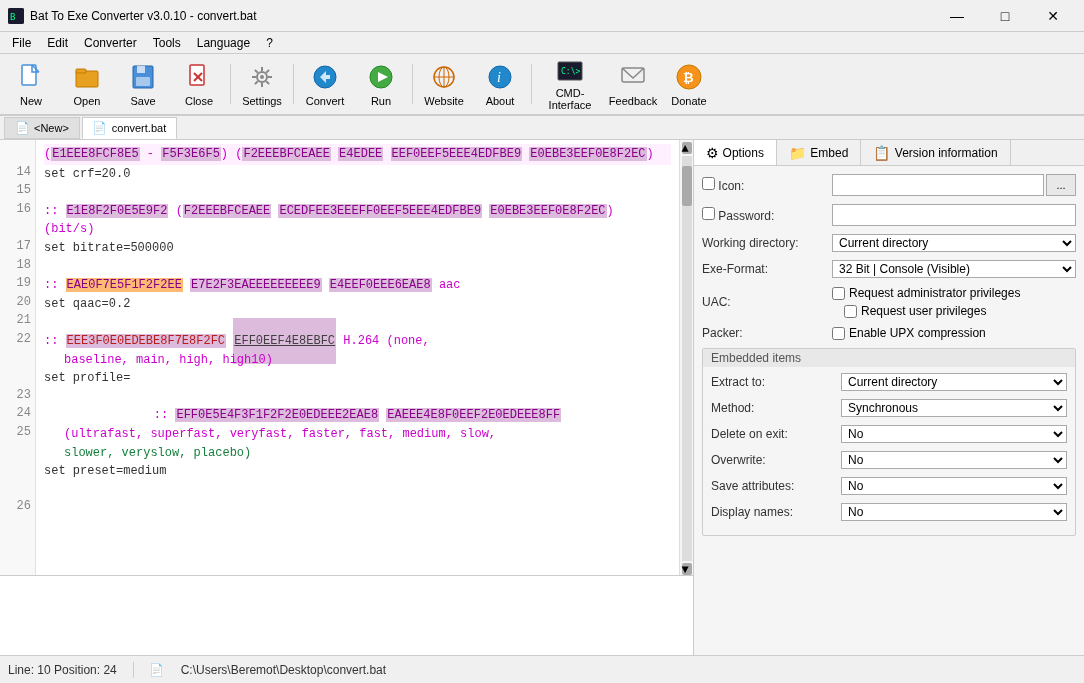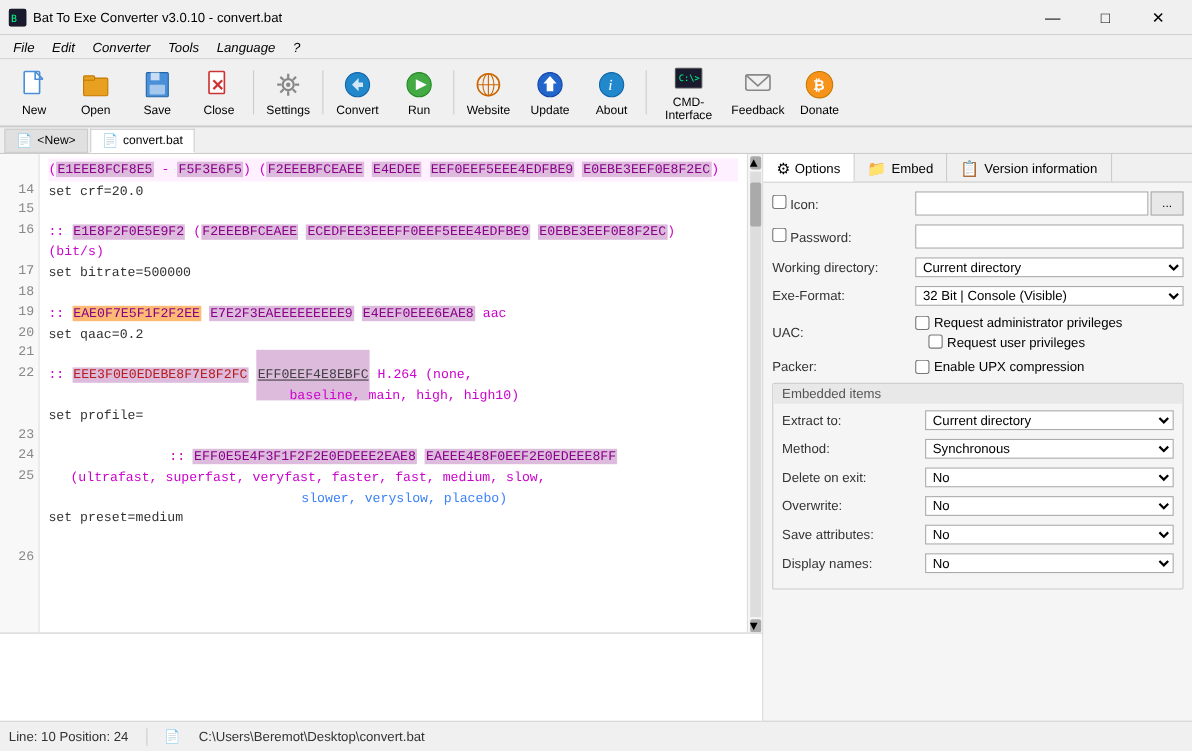--- a/index.html
+++ b/index.html
@@ -7,21 +7,21 @@
     
     
     .titlebar { background: #f0f0f0; height: 32px; display: flex; align-items: center; padding: 0 8px; border-bottom: 1px solid #ccc; justify-content: space-between; }
     .titlebar-left { display: flex; align-items: center; gap: 6px; font-size: 12px; }
     .titlebar-icon { width: 16px; height: 16px; background: #333; border-radius: 2px; display: flex; align-items: center; justify-content: center; color: white; font-size: 9px; }
     .titlebar-controls { display: flex; gap: 2px; }
     .titlebar-btn { width: 46px; height: 32px; border: none; background: transparent; cursor: pointer; font-size: 14px; display: flex; align-items: center; justify-content: center; }
 
     
     .menubar { background: #f0f0f0; height: 22px; display: flex; align-items: center; padding: 0 4px; border-bottom: 1px solid #ccc; }
-    .menu-item { padding: 2px 8px; cursor: pointer; font-size: 12px; font-style: italic; }
+    .menu-item { padding: 2px 8px; cursor: pointer; font-size: 12px; }
 
     
     .toolbar { background: #f0f0f0; height: 62px; display: flex; align-items: center; padding: 2px 4px; border-bottom: 2px solid #ccc; gap: 2px; }
     .toolbar-btn { display: flex; flex-direction: column; align-items: center; justify-content: center; width: 54px; height: 56px; border: 1px solid transparent; cursor: pointer; font-size: 11px; gap: 2px; background: transparent; }
     .toolbar-separator { width: 1px; height: 40px; background: #ccc; margin: 0 2px; }
     .tb-icon { width: 32px; height: 32px; display: flex; align-items: center; justify-content: center; font-size: 20px; }
 
     
     .tabstrip { background: #f0f0f0; height: 24px; display: flex; align-items: center; padding: 0 4px; border-bottom: 1px solid #ccc; gap: 0; }
     .tab { display: flex; align-items: center; gap: 4px; padding: 2px 10px; border: 1px solid #ccc; background: #e0e0e0; cursor: pointer; font-size: 11px; height: 22px; margin-right: 2px; }
@@ -169,29 +169,20 @@
           <ellipse cx="14" cy="14" rx="5" ry="10" fill="none" stroke="#cc6600" stroke-width="1"></ellipse>
           <line x1="4" y1="14" x2="24" y2="14" stroke="#cc6600" stroke-width="1"></line>
           <line x1="14" y1="4" x2="14" y2="24" stroke="#cc6600" stroke-width="1"></line>
         </svg>
     </div>
     <span>Website</span>
   </button>
   <button class="toolbar-btn">
     <div class="tb-icon">
       <svg width="28" height="28" viewBox="0 0 28 28">
-          <circle cx="14" cy="14" r="11" fill="#2266cc" stroke="#1144aa" stroke-width="1"></circle>
-          <polygon points="14,6 20,13 17,13 17,20 11,20 11,13 8,13" fill="white"></polygon>
-        </svg>
-    </div>
-    <span>Update</span>
-  </button>
-  <button class="toolbar-btn">
-    <div class="tb-icon">
-      <svg width="28" height="28" viewBox="0 0 28 28">
           <circle cx="14" cy="14" r="11" fill="#2288cc" stroke="#1166aa" stroke-width="1"></circle>
           <text x="11" y="19" fill="white" font-size="14" font-family="serif" font-style="italic">i</text>
         </svg>
     </div>
     <span>About</span>
   </button>
   <div class="toolbar-separator"></div>
   <button class="toolbar-btn" style="width:68px;">
     <div class="tb-icon">
       <svg width="28" height="28" viewBox="0 0 28 28">
@@ -265,26 +256,26 @@
           <div style="color:#cc00cc;background:#fff0ff;padding:1px 0;">(<span style="background:#ddbbdd;color:#880088;padding:0 1px;">E1EEE8FCF8E5</span> - <span style="background:#ddbbdd;color:#880088;padding:0 1px;">F5F3E6F5</span>) (<span style="background:#ddbbdd;color:#880088;padding:0 1px;">F2EEEBFCEAEE</span> <span style="background:#ddbbdd;color:#880088;padding:0 1px;">E4EDEE</span> <span style="background:#ddbbdd;color:#880088;padding:0 1px;">EEF0EEF5EEE4EDFBE9</span>  <span style="background:#ddbbdd;color:#880088;padding:0 1px;">E0EBE3EEF0E8F2EC</span>)</div>
           <div>set crf=20.0</div>
           <div>&nbsp;</div>
           <div style="color:#cc00cc;">:: <span style="background:#ddbbdd;color:#880088;padding:0 1px;">E1E8F2F0E5E9F2</span> (<span style="background:#ddbbdd;color:#880088;padding:0 1px;">F2EEEBFCEAEE</span> <span style="background:#ddbbdd;color:#880088;padding:0 1px;">ECEDFEE3EEEFF0EEF5EEE4EDFBE9</span>  <span style="background:#ddbbdd;color:#880088;padding:0 1px;">E0EBE3EEF0E8F2EC</span>) (bit/s)</div>
           <div>set bitrate=500000</div>
           <div>&nbsp;</div>
           <div style="color:#cc00cc;">:: <span style="background:#fdba74;color:#880088;padding:0 1px;">EAE0F7E5F1F2F2EE</span> <span style="background:#ddbbdd;color:#880088;padding:0 1px;">E7E2F3EAEEEEEEEEE9</span>  <span style="background:#ddbbdd;color:#880088;padding:0 1px;">E4EEF0EEE6EAE8</span> aac</div>
           <div>set qaac=0.2</div>
           <div>&nbsp;</div>
           <div style="color:#cc00cc;">:: <span style="background:#ddbbdd;color:#b91c1c;padding:0 1px;">EEE3F0E0EDEBE8F7E8F2FC</span>  <span style="background:#ddbbdd;color:#404040;padding:16px 1px;text-decoration:underline;">EFF0EEF4E8EBFC</span> H.264 (none,</div>
-          <div style="color:#cc00cc;padding-left:20px;text-align:center;">baseline, main, high, high10)</div>
+          <div style="color:#cc00cc;padding-left:20px;">baseline, main, high, high10)</div>
           <div>set profile=</div>
           <div>&nbsp;</div>
           <div style="color:#cc00cc;text-align:center;">:: <span style="background:#ddbbdd;color:#880088;padding:0 1px;">EFF0E5E4F3F1F2F2E0EDEEE2EAE8</span>  <span style="background:#ddbbdd;color:#880088;padding:0 1px;">EAEEE4E8F0EEF2E0EDEEE8FF</span></div>
           <div style="color:#cc00cc;padding-left:20px;">(ultrafast, superfast, veryfast, faster, fast, medium, slow,</div>
-          <div style="color:#3b82f6;padding-left:20px;text-align:center;">slower, veryslow, placebo)</div>
+          <div style="color:#15803d;padding-left:20px;">slower, veryslow, placebo)</div>
           <div>set preset=medium</div>
         </div>
       </div>
       <div style="width:14px;background:#f5f5f5;border-left:1px solid #ddd;display:flex;flex-direction:column;align-items:center;padding-top:2px;">
         <div style="width:10px;height:12px;background:#aaa;border-radius:2px;cursor:pointer;">▲</div>
         <div style="flex:1;width:10px;background:#ddd;margin:2px 0;">
           <div style="width:10px;height:40px;background:#aaa;border-radius:2px;margin-top:10px;"></div>
         </div>
         <div style="width:10px;height:12px;background:#aaa;border-radius:2px;cursor:pointer;">▼</div>
       </div>
@@ -343,21 +334,21 @@
           <option>64 Bit | Console (Visible)</option>
         </select>
       </div>
 
       <div class="form-row">
         <label class="form-label">UAC:</label>
         <div style="display:flex;flex-direction:column;gap:4px;">
           <label style="display:flex;align-items:center;gap:4px;font-size:12px;">
             <input type="checkbox" style=""> Request administrator privileges
           </label>
-          <label style="display:flex;align-items:flex-start;gap:4px;font-size:12px;padding-left:12px;">
+          <label style="display:flex;align-items:flex-end;gap:4px;font-size:12px;padding-left:12px;">
             <input type="checkbox" style=""> Request user privileges
           </label>
         </div>
       </div>
 
       <div class="form-row">
         <label class="form-label">Packer:</label>
         <label style="display:flex;align-items:flex-end;gap:4px;font-size:12px;">
           <input type="checkbox" style=""> Enable UPX compression
         </label>

